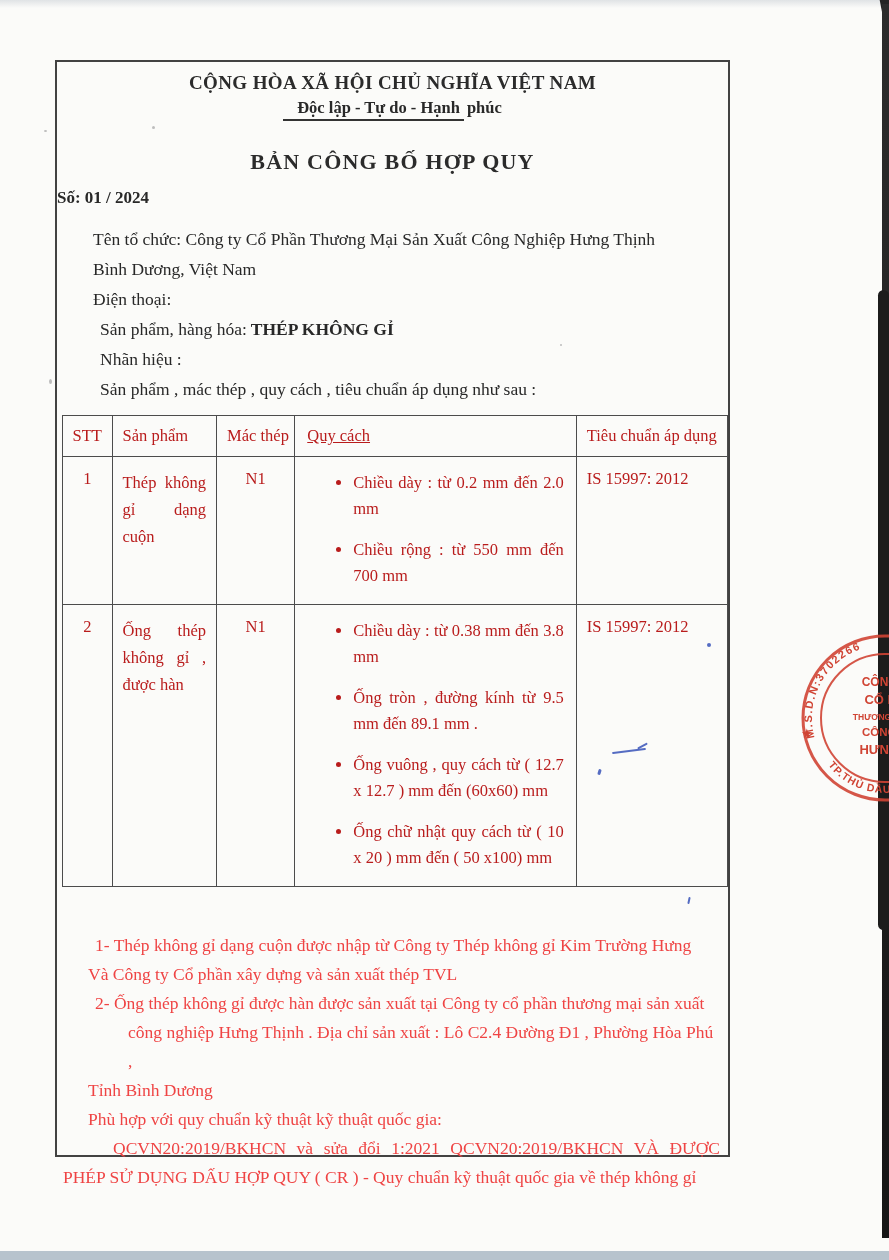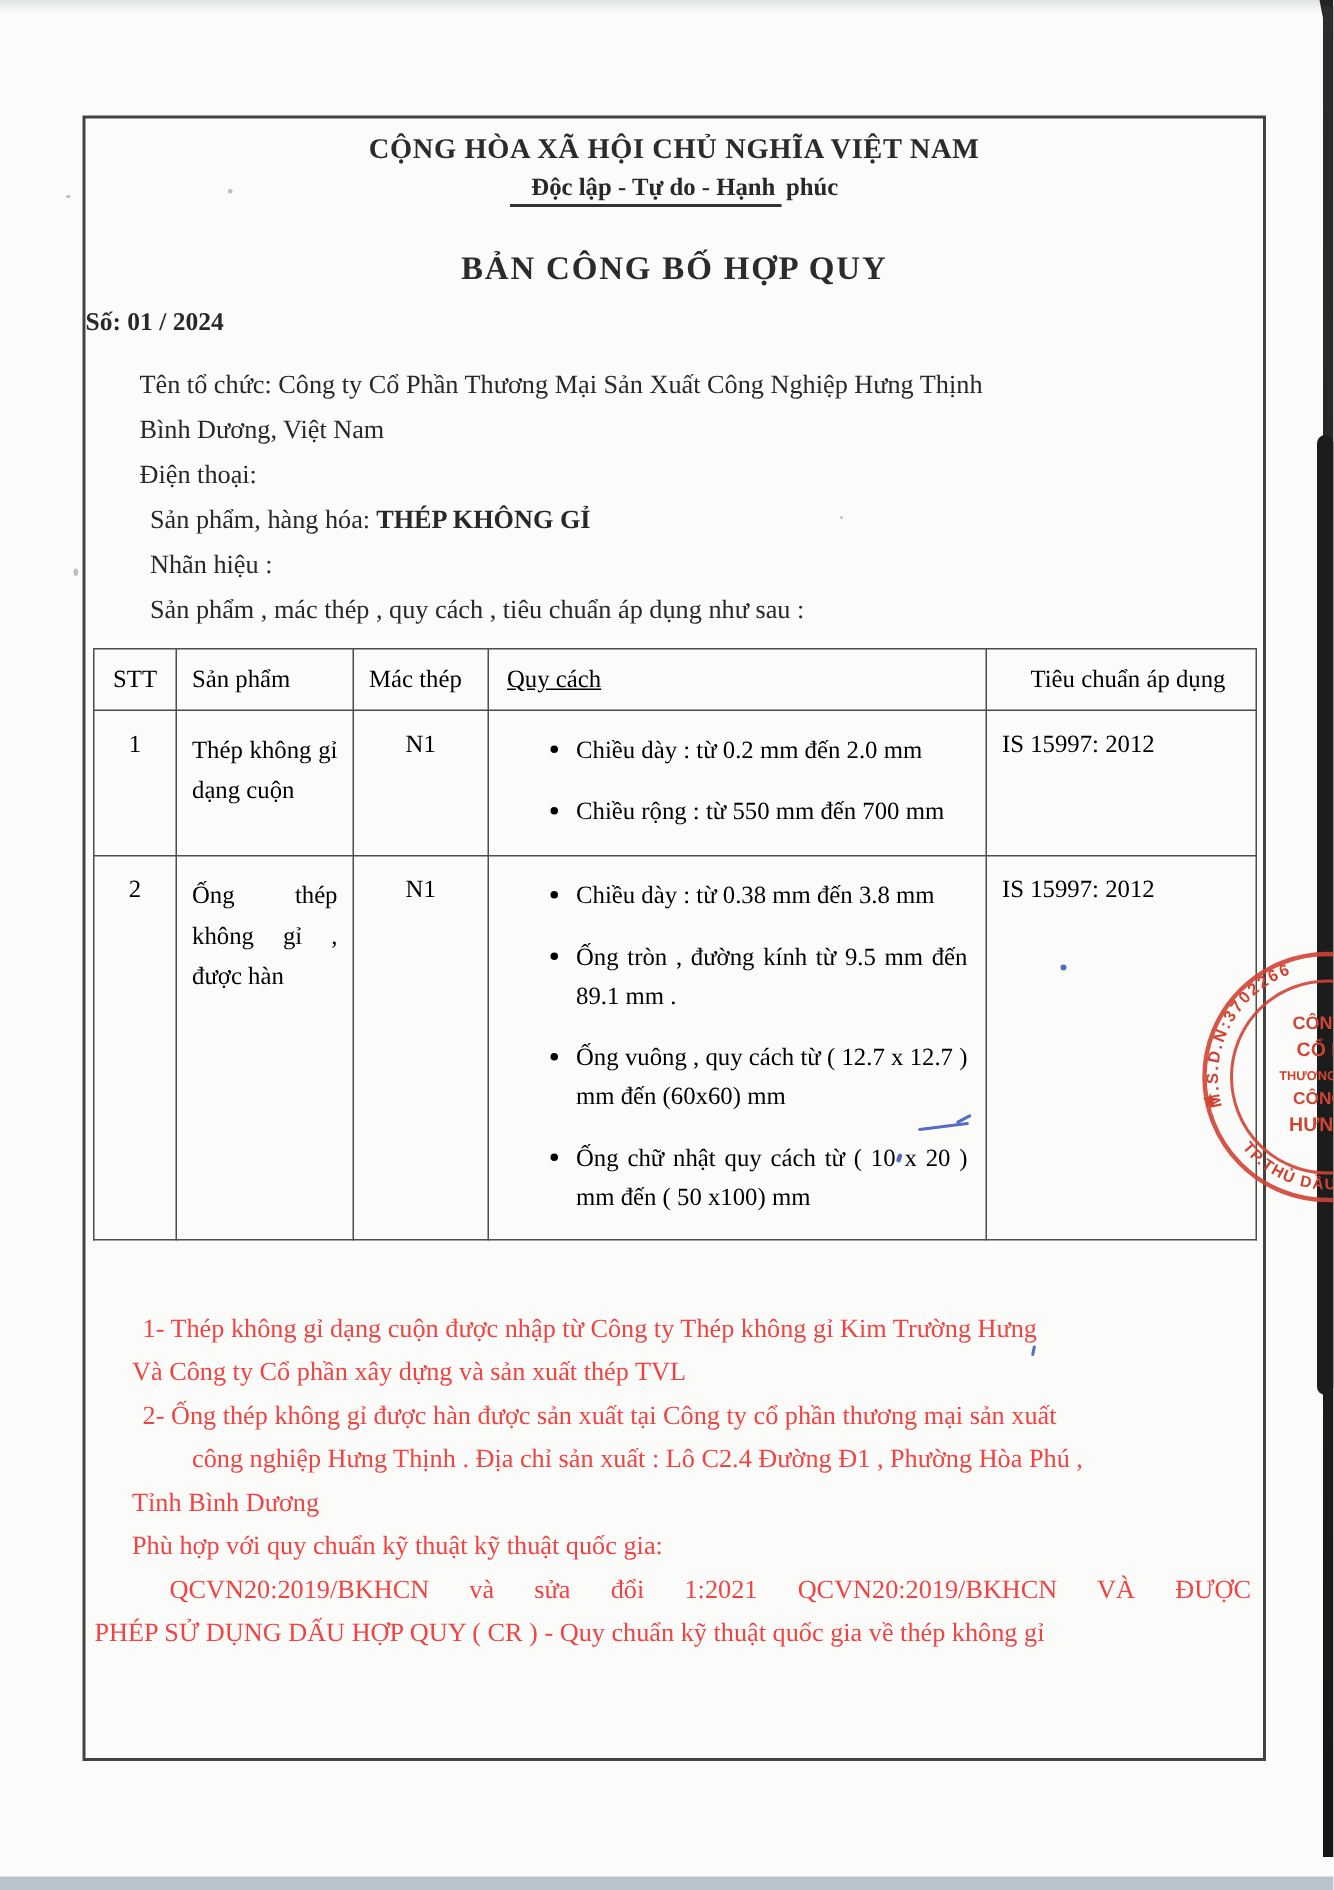--- a/index.html
+++ b/index.html
@@ -15,49 +15,49 @@
     background:#b7c3cd; }
   .scan-right-strip { position:absolute; left:882px; top:4px; width:7px; height:1234px;
     background:linear-gradient(to bottom,#2c2c2c,#161616); }
   .scan-right-bulge { position:absolute; left:878px; top:290px; width:11px; height:640px;
     background:#1c1c1c; border-radius:6px; }
   .scan-corner-patch { position:absolute; left:872px; top:0; width:17px; height:26px;
     background:#242424; clip-path:polygon(45% 0,100% 0,100% 100%,75% 100%); }
   .speck { position:absolute; border-radius:50%; background:#bdbdbd; }
 
   
-  .page-frame { position:absolute; left:55px; top:60px; width:789px; height:1097px;
-    border:2px solid #424242; box-sizing:border-box; background:transparent;margin-top:17px; }
+  .page-frame { position:absolute; left:55px; top:60px; width:675px; height:1097px;
+    border:2px solid #424242; box-sizing:border-box; background:transparent; }
   .frame-inner { padding-top:10px; }
 
   
   .national-title { text-align:center; font-size:19px; font-weight:bold;
     letter-spacing:.4px; color:#2b2b2b; }
   .motto { text-align:center; font-size:16.5px; font-weight:bold; margin-top:4px; }
   .motto .underlined { border-bottom:2px solid #333; padding:0 4px 2px 14px; }
   .motto .tail { padding-left:3px; }
   .doc-title { text-align:center; font-size:22px; font-weight:bold;
     letter-spacing:1.2px; margin-top:31px; color:#2b2b2b; }
   .doc-number { text-align:left; font-size:17px; margin-top:13px;font-weight:bold; }
 
   
   .info { margin:16px 16px 0 36px; font-size:17.5px; line-height:30px; }
   .indented { margin-left:7px; }
   .product-value { font-weight:bold; padding-left:4px; }
 
   
   table.spec { border-collapse:collapse; margin:11px 0 0 5px; table-layout:fixed;
-    font-size:16.5px; color:#000000; }
+    font-size:16.5px; color:#b91c1c; }
   table.spec th, table.spec td { border:1.5px solid #4c4c4c; box-sizing:border-box;
     vertical-align:top; font-weight:normal; }
   th.col-stt  { width:55px;  text-align:center; }
   th.col-sp   { width:118px; text-align:left; padding-left:10px; }
   th.col-mt   { width:90px;  text-align:left; padding-left:10px; }
   th.col-qc   { width:332px; text-align:left; padding-left:12px;text-decoration:underline; }
-  th.col-tc   { width:180px; text-align:center; padding-left:10px; }
+  th.col-tc   { width:180px; text-align:left; padding-left:10px; }
   table.spec thead th { height:41px; vertical-align:middle; }
   td.cell-stt { text-align:center; padding-top:12px; }
   td.cell-sp  { padding:12px 10px 0 10px; text-align:justify; line-height:27px; }
   td.cell-mt  { text-align:center; padding-top:12px; }
   td.cell-qc  { padding:4px 10px 0 0; }
   td.cell-tc  { padding:12px 4px 0 10px; }
   .row-1 td { height:97px; }
   .row-2 td { height:235px; }
   ul.bullets { margin:0; padding-left:58px; }
   ul.bullets li { margin:9px 0 15px 0; text-align:justify; line-height:26px; padding-right:2px; }

